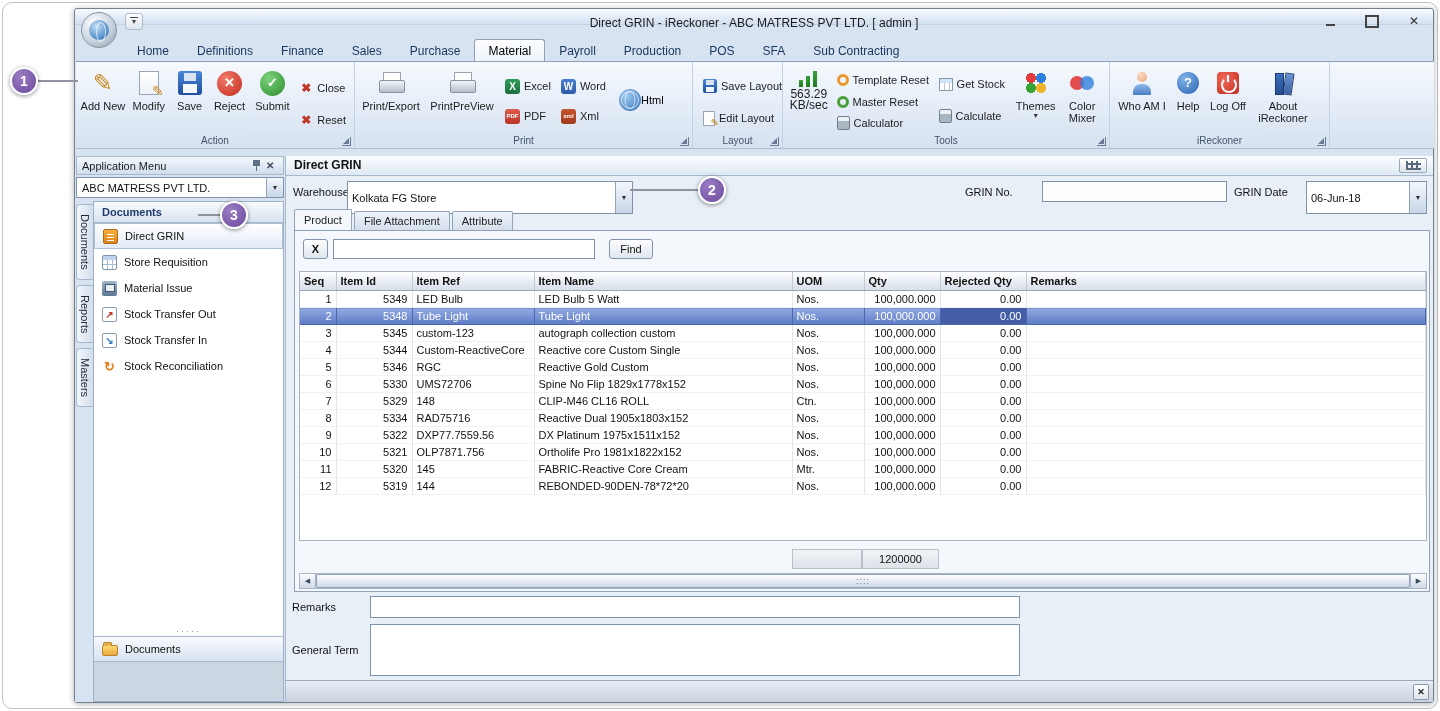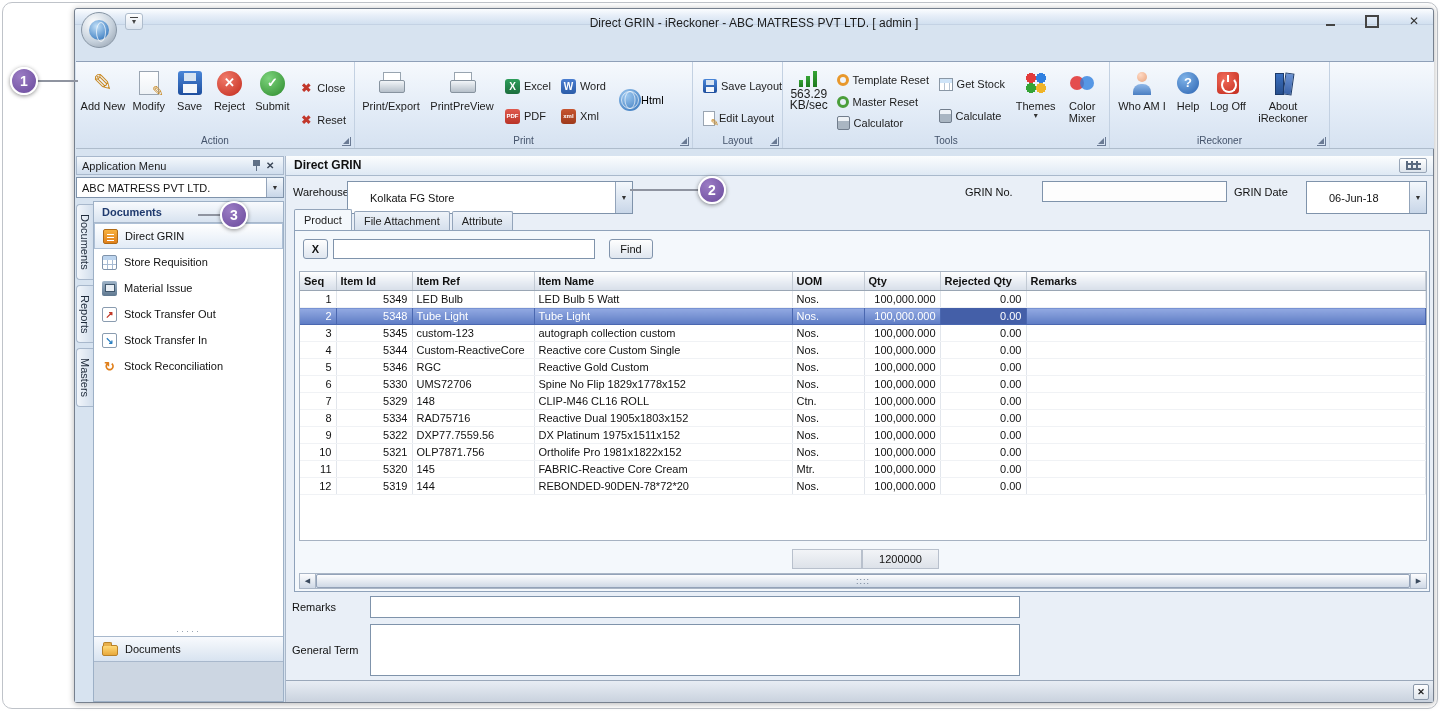--- a/index.html
+++ b/index.html
@@ -150,21 +150,21 @@
   
   .main{position:absolute;left:210px;top:147px;width:1148px;height:546px;background:#e9eff7;border-left:1px solid #aab8ca;}
   .main-title{position:absolute;left:0;top:0;width:100%;height:20px;line-height:19px;padding-left:8px;font-size:12px;font-weight:bold;color:#111;background:linear-gradient(#fbfdfe,#dfe9f4);border-bottom:1px solid #a9b9cc;}
   .title-btn{position:absolute;right:6px;top:2px;width:28px;height:15px;border:1px solid #98a6b8;border-radius:2px;background:linear-gradient(#fff,#dde4ec);display:flex;align-items:center;justify-content:center;}
   .i-keypad{width:15px;height:9px;background:repeating-linear-gradient(90deg,#5a6a80 0 2px,transparent 2px 5px),repeating-linear-gradient(0deg,#5a6a80 0 2px,transparent 2px 5px);}
   .form-row{position:absolute;left:0;top:22px;width:100%;height:28px;}
   .flabel{position:absolute;font-size:11px;color:#111;top:8px;}
   .lb-warehouse{left:7px;}
   .lb-grinno{left:679px;}
   .lb-grindate{left:948px;}
-  .combo{position:absolute;top:3px;height:33px;background:#fff;border:1px solid #7f93ab;display:flex;align-items:center;font-size:11px;padding-left:22px;color:#111;}
+  .combo{position:absolute;top:3px;height:33px;background:#fff;border:1px solid #7f93ab;display:flex;align-items:center;font-size:11px;padding-left:4px;color:#111;}
   .combo span{flex:1;white-space:nowrap;overflow:hidden;}
   .combo.wh{left:61px;width:286px;}
   .combo.date{left:1020px;width:121px;}
   .inp{background:#fdfdfd;border:1px solid #7f93ab;font-size:11px;padding:0 4px;font-family:"Liberation Sans",sans-serif;color:#111;}
   .inp.grinno{position:absolute;left:756px;top:3px;width:185px;height:21px;}
   .tabs{position:absolute;left:8px;top:53px;height:21px;display:flex;align-items:flex-end;}
   .tab{height:19px;display:flex;align-items:center;padding:0 9px;font-size:11px;color:#222;background:linear-gradient(#eef3f9,#d5dfec);border:1px solid #93a4ba;border-bottom:none;border-radius:2px 2px 0 0;margin-right:2px;}
   .tab.active{background:#f4f8fc;height:21px;position:relative;z-index:2;}
   .panel{position:absolute;left:8px;top:74px;width:1136px;height:362px;background:#f4f8fc;border:1px solid #8fa2ba;}
   .searchrow{position:absolute;left:8px;top:8px;height:20px;}
@@ -219,20 +219,34 @@
       <div class="w wbtn g-min"></div>
       <div class="wbtn g-max"></div>
       <div class="wbtn g-close"></div>
     </div>
   </div>
   <div class="app-orb"></div>
   <div class="qat-btn">
       <span class="qat-caret"></span>
     </div>
 
+  <div class="ribbon-tabs">
+
+  <div class="rtab">Home</div>
+      <div class="rtab">Definitions</div>
+      <div class="rtab">Finance</div>
+      <div class="rtab">Sales</div>
+      <div class="rtab">Purchase</div>
+      <div class="rtab active">Material</div>
+      <div class="rtab">Payroll</div>
+      <div class="rtab">Production</div>
+      <div class="rtab">POS</div>
+      <div class="rtab">SFA</div>
+      <div class="rtab">Sub Contracting</div>
+    </div>
 
   <div class="ribbon">
 
     <div class="rgroup" style="width:279px">
       <div class="rg-content">
         <div class="bigbtn" style="width:48px">
             <span class="bicon">
               <span class="i-pencil"></span>
             </span>
             <span>Add New</span>

